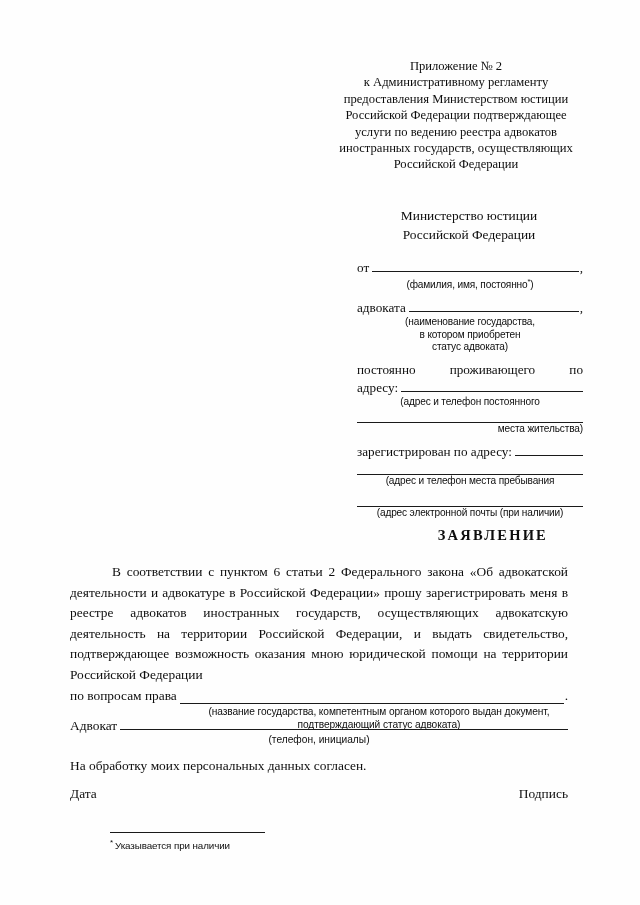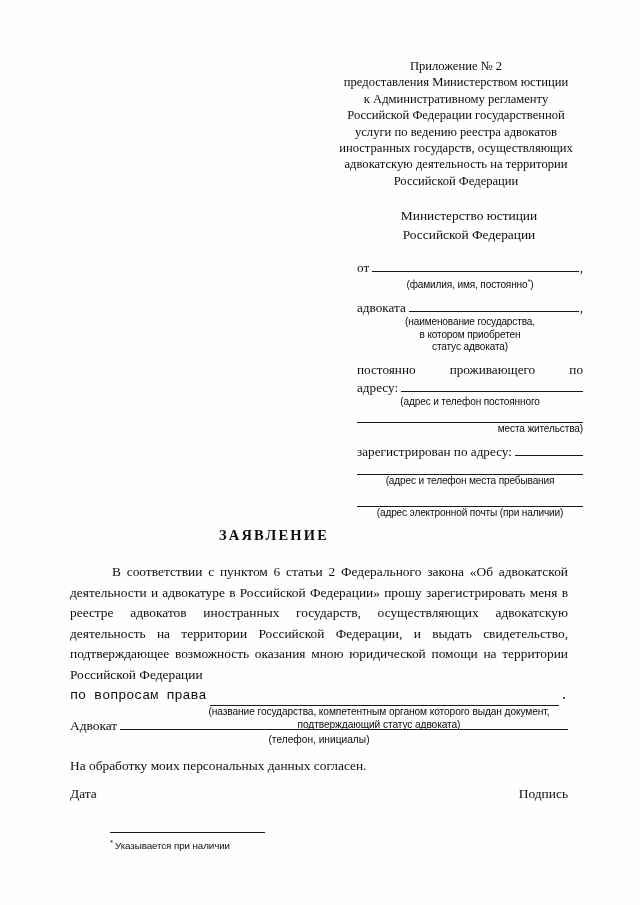--- a/index.html
+++ b/index.html
@@ -107,45 +107,44 @@
   .spacer-8  { height: 8px; }
   .spacer-14 { height: 14px; }
   .spacer-18 { height: 18px; }
 
   
   .doc-title {
     position: absolute;
     top: 527px;
     left: 0;
     width: 548px;
-    text-align: center;
+    text-align: right;
     font-size: 14.5px;
     font-weight: bold;
     letter-spacing: 2.2px;
   }
 
   
   .body-area {
     position: absolute;
     top: 562px;
     left: 70px;
     width: 498px;
     font-size: 13.4px;
     line-height: 20.6px;
     text-align: justify;
     text-justify: inter-word;
   }
   .body-para { text-indent: 42px; margin: 0; }
 
   .law-row {
     display: flex;
-    align-items: flex-end;
+    align-items: center;
     width: 100%;
     margin-top: 0;
-    font-family: Liberation Mono, monospace;
   }
   .law-row .fld-line { height: 15px; }
 
   .sub-caption {
     font-size: 10.2px;
     line-height: 12.4px;
     font-family: "Liberation Sans", "DejaVu Sans", sans-serif;
     text-align: center;
     letter-spacing: -0.1px;
   }
@@ -220,26 +219,25 @@
   }
 </style>
 </head>
 <body>
 
 <div class="page">
 
 
   <div class="appendix-header">
     <div>Приложение № 2</div>
+    <div>к Административному регламенту</div>
     <div>предоставления Министерством юстиции</div>
-    <div>к Административному регламенту</div>
-    <div>Российской Федерации государственной</div>
+    <div>Российской Федерации подтверждающее</div>
     <div>услуги по ведению реестра адвокатов</div>
     <div>иностранных государств, осуществляющих</div>
-    <div>адвокатскую деятельность на территории</div>
     <div>Российской Федерации</div>
   </div>
 
   <div class="ministry">
     <div>Министерство юстиции</div>
     <div>Российской Федерации</div>
   </div>
 
   <div class="addr-block">
 

